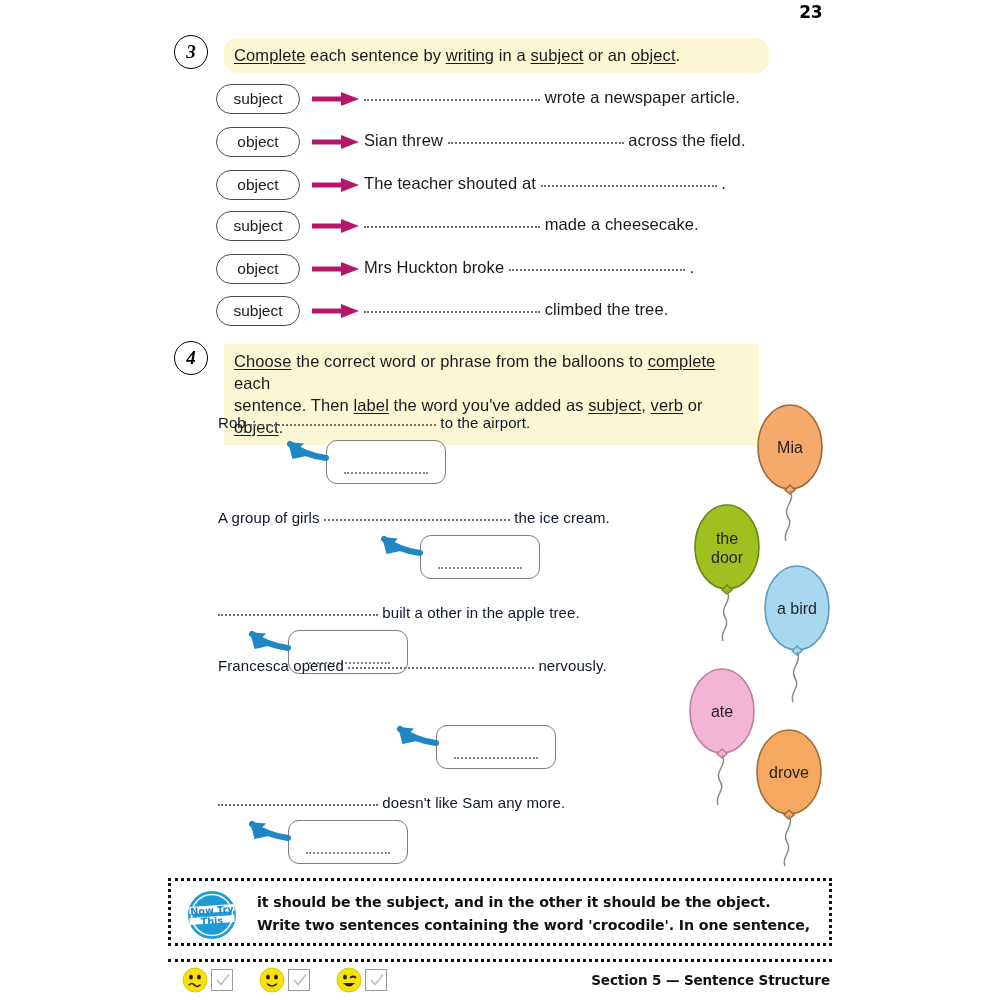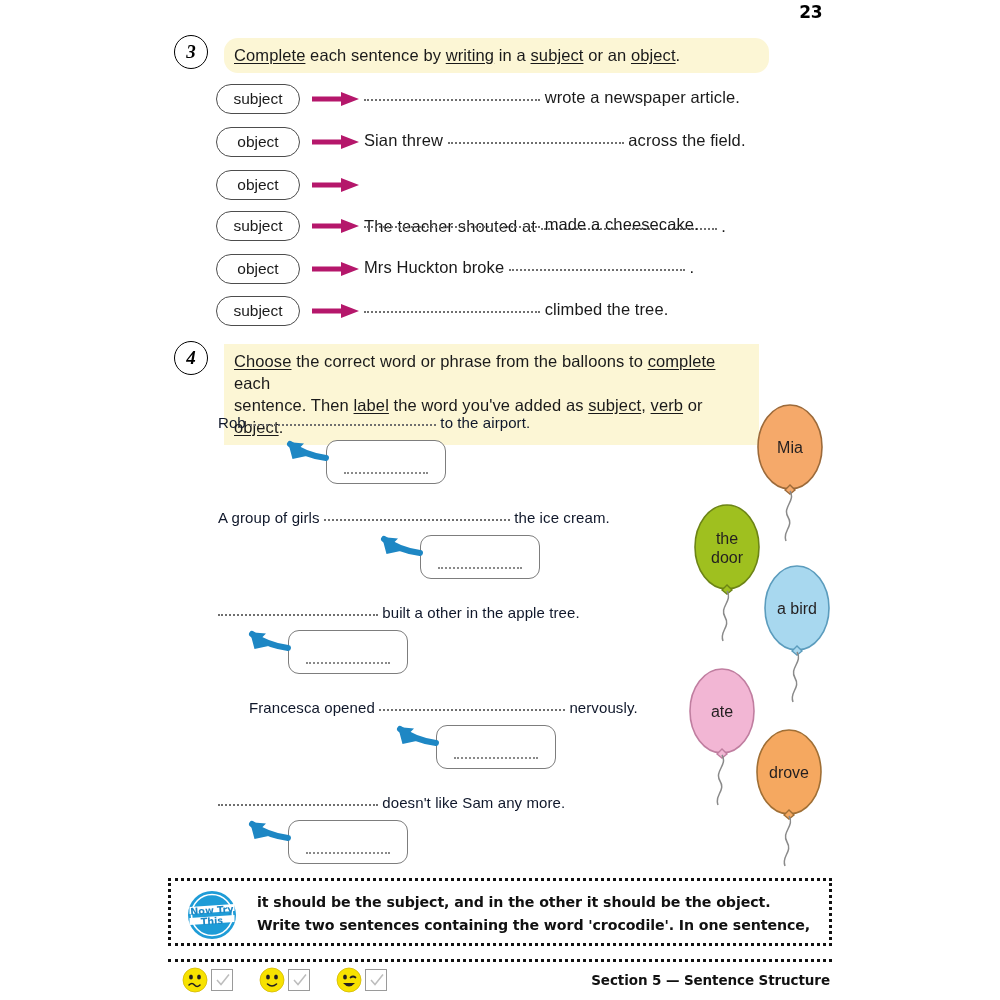--- a/index.html
+++ b/index.html
@@ -166,21 +166,21 @@
       <div class="arrow" style="left: 312px; top: 134px;"><svg width="48" height="16" viewBox="0 0 48 16">
           <path d="M0 5.5 L29 5.5 L29 1 L47 8 L29 15 L29 10.5 L0 10.5 Z" fill="#b5176b"></path>
         </svg></div>
       <div class="q3-sentence" style="left: 364px; top: 131px;"><span>Sian threw </span><span class="dots" style="width: 176px;"></span><span> across the field.</span></div>
       <div class="pill" style="left: 216px; top: 170px;">
         <span>object</span>
       </div>
       <div class="arrow" style="left: 312px; top: 177px;"><svg width="48" height="16" viewBox="0 0 48 16">
           <path d="M0 5.5 L29 5.5 L29 1 L47 8 L29 15 L29 10.5 L0 10.5 Z" fill="#b5176b"></path>
         </svg></div>
-      <div class="q3-sentence" style="left: 364px; top: 174px; margin-top: 43px;"><span>The teacher shouted at </span><span class="dots" style="width: 176px;"></span><span> .</span></div>
+      <div class="q3-sentence" style="left: 364px; top: 174px;"><span>The teacher shouted at </span><span class="dots" style="width: 176px;"></span><span> .</span></div>
       <div class="pill" style="left: 216px; top: 211px;">
         <span>subject</span>
       </div>
       <div class="arrow" style="left: 312px; top: 218px;"><svg width="48" height="16" viewBox="0 0 48 16">
           <path d="M0 5.5 L29 5.5 L29 1 L47 8 L29 15 L29 10.5 L0 10.5 Z" fill="#b5176b"></path>
         </svg></div>
       <div class="q3-sentence" style="left: 364px; top: 215px;"><span class="dots" style="width: 176px;"></span><span> made a cheesecake.</span></div>
       <div class="pill" style="left: 216px; top: 254px;">
         <span>object</span>
       </div>
@@ -227,21 +227,21 @@
       <div class="q4-sentence" style="left: 218px; top: 604px;"><span class="dots" style="width: 160px;"></span><span> built a other in the apple tree.</span></div>
       <div class="answer-box" style="left: 288px; top: 630px; width: 120px; height: 44px;">
         <div class="inner-dots"></div>
       </div>
       <div class="curve-arrow" style="left: 0px; top: 0px; width: 1000px; height: 1000px; pointer-events: none;">
         <svg width="1000" height="1000" viewBox="0 0 1000 1000" style="position:absolute;left:0;top:0;">
           <path d="M288,648 C272,646 260,640 252,634" fill="none" stroke="#1e87c4" stroke-width="6" stroke-linecap="round"></path>
           <path d="M250,632 l16,1.5 l-5.5,5.5 l8,7 l-14,3 Z" fill="#1e87c4"></path>
         </svg>
       </div>
-      <div class="q4-sentence" style="left: 218px; top: 699px; margin-left: 31px;"><span>Francesca opened </span><span class="dots" style="width: 186px;"></span><span> nervously.</span></div>
+      <div class="q4-sentence" style="left: 218px; top: 657px;"><span>Francesca opened </span><span class="dots" style="width: 186px;"></span><span> nervously.</span></div>
       <div class="answer-box" style="left: 436px; top: 725px; width: 120px; height: 44px;">
         <div class="inner-dots"></div>
       </div>
       <div class="curve-arrow" style="left: 0px; top: 0px; width: 1000px; height: 1000px; pointer-events: none;">
         <svg width="1000" height="1000" viewBox="0 0 1000 1000" style="position:absolute;left:0;top:0;">
           <path d="M436,743 C420,741 408,735 400,729" fill="none" stroke="#1e87c4" stroke-width="6" stroke-linecap="round"></path>
           <path d="M398,727 l16,1.5 l-5.5,5.5 l8,7 l-14,3 Z" fill="#1e87c4"></path>
         </svg>
       </div>
       <div class="q4-sentence" style="left: 218px; top: 794px;"><span class="dots" style="width: 160px;"></span><span> doesn't like Sam any more.</span></div>

